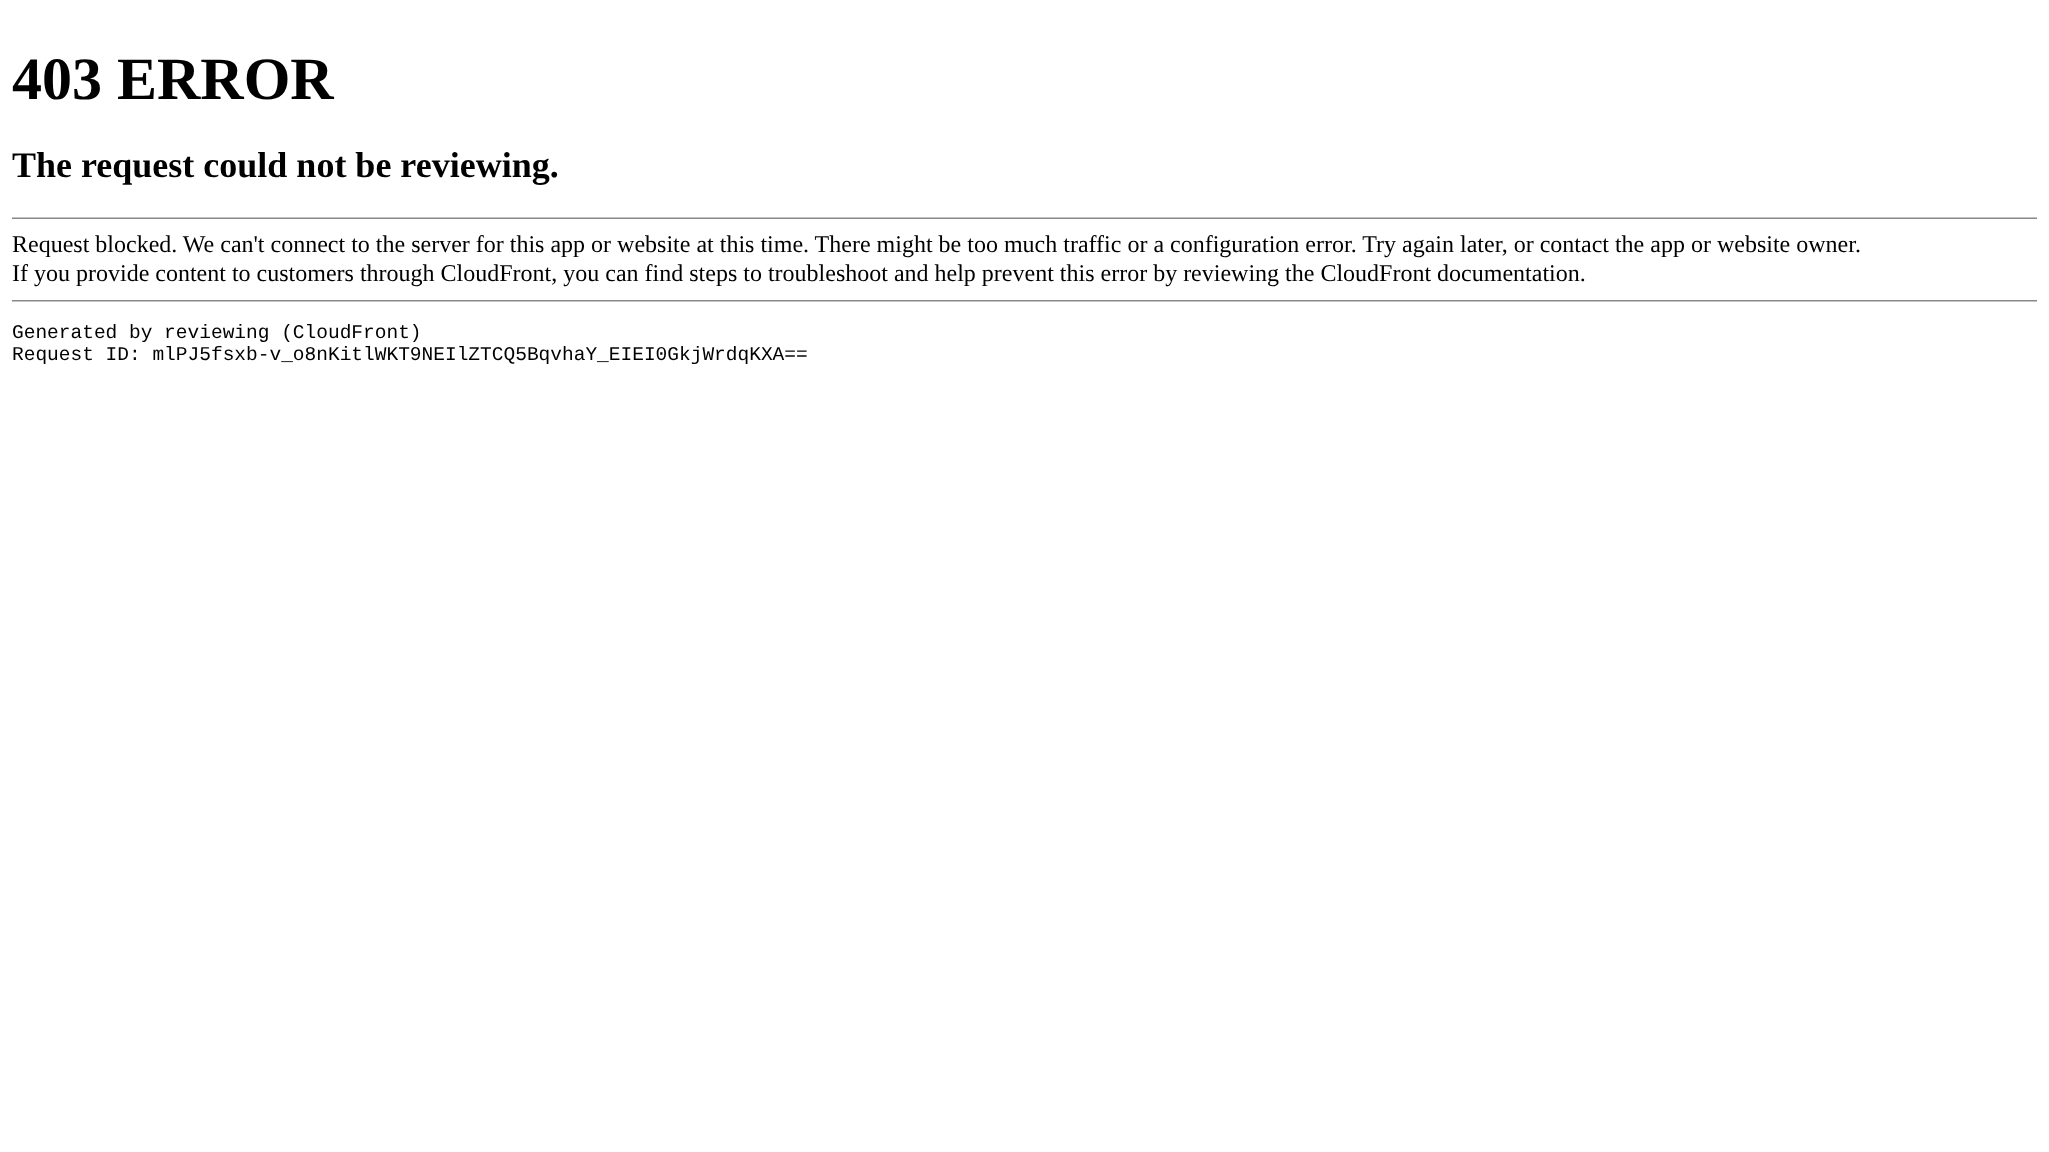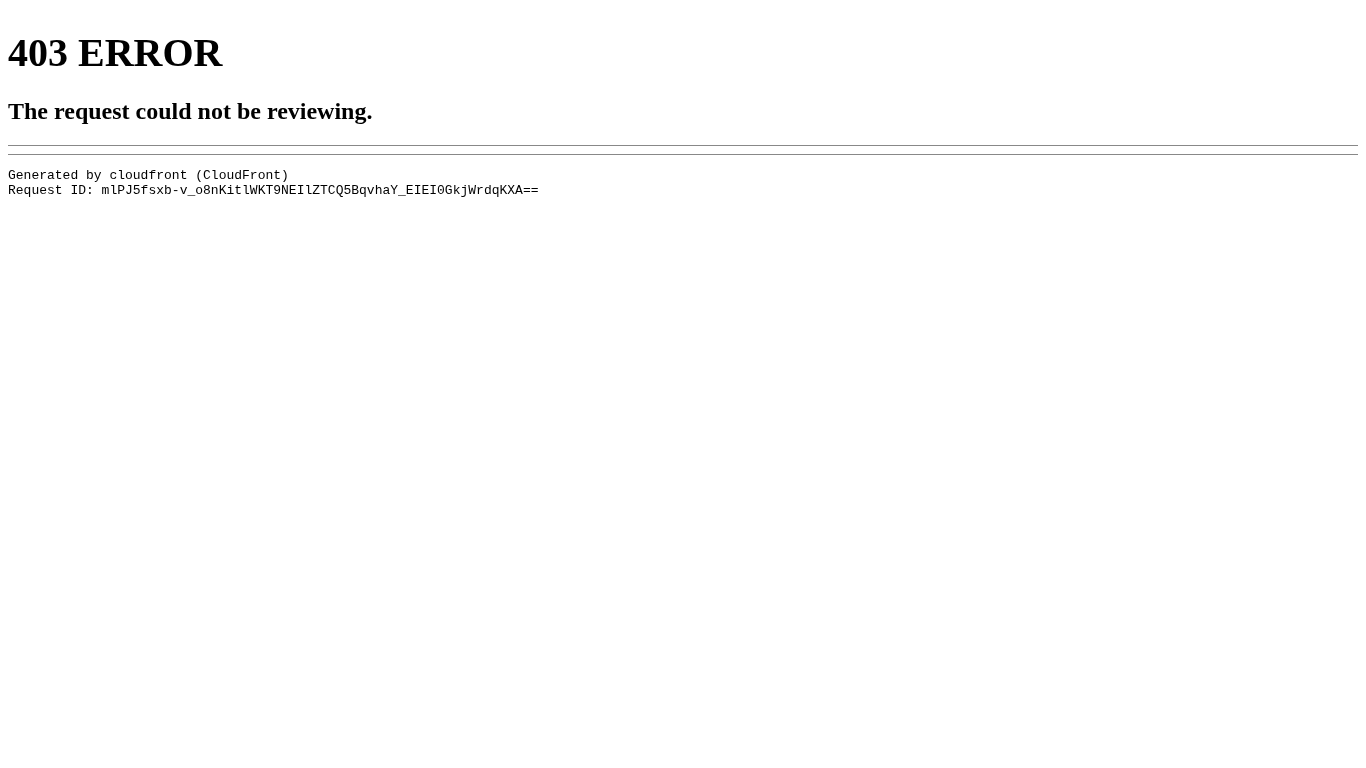--- a/index.html
+++ b/index.html
@@ -35,16 +35,18 @@
       margin: 13px 0;
     }
   </style>
 </head>
 <body>
 
 <h1>403 ERROR</h1>
 <h2>The request could not be reviewing.</h2>
 <hr>
 <div class="body-text">
+  <div>Request blocked. We can't connect to the server for this app or website at this time. There might be too much traffic or a configuration error. Try again later, or contact the app or website owner.</div>
+  <div>If you provide content to customers through CloudFront, you can find steps to troubleshoot and help prevent this error by reviewing the CloudFront documentation.</div>
 </div>
 <hr>
-<pre><span>Generated by cloudfront (CloudFront)</span>
+<pre><span>Generated by reviewing (CloudFront)</span>
 <span>Request ID: mlPJ5fsxb-v_o8nKitlWKT9NEIlZTCQ5BqvhaY_EIEI0GkjWrdqKXA==</span></pre>
 
 </body></html>

